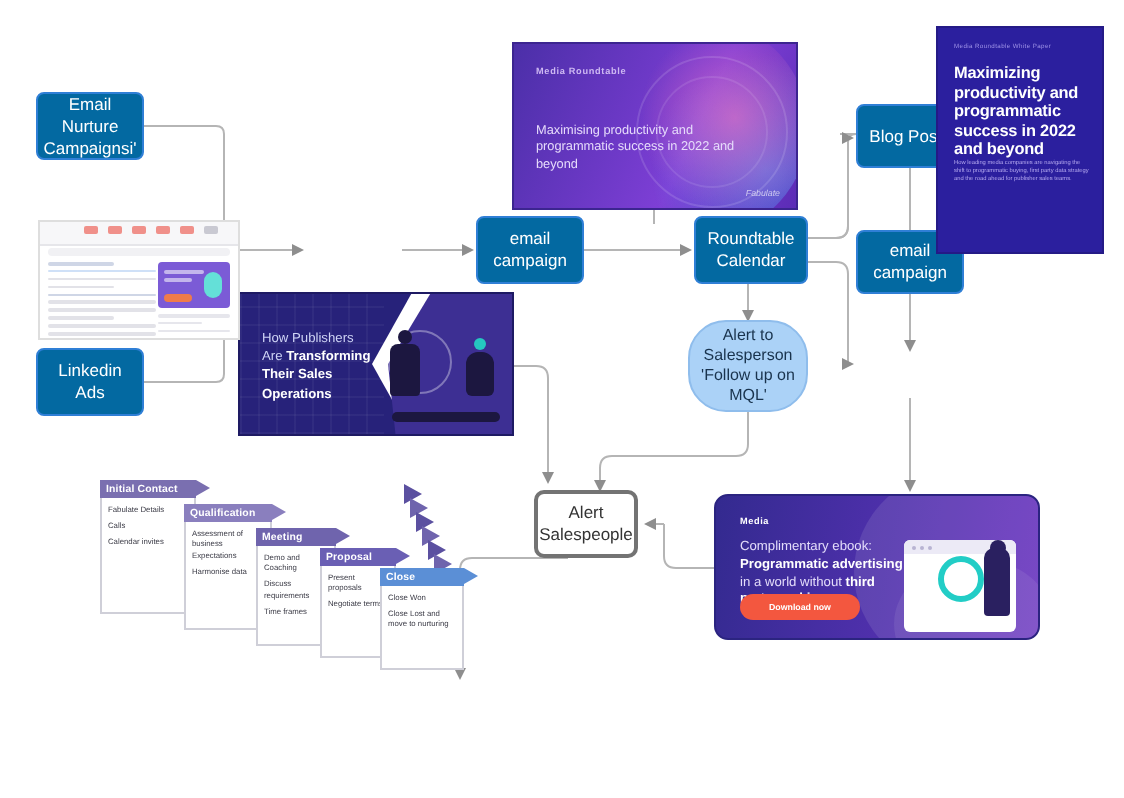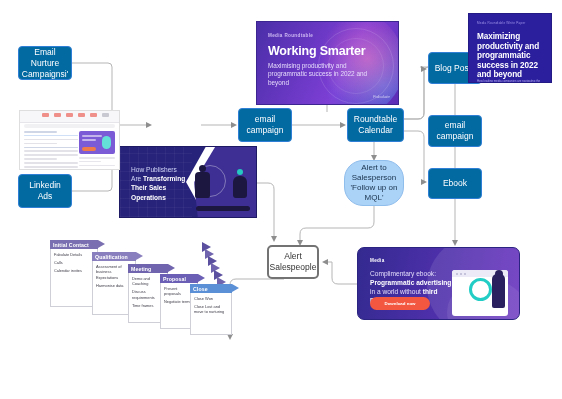--- a/index.html
+++ b/index.html
@@ -56,21 +56,21 @@
      letter-spacing:.35px;font-weight:700;}
   #card-webinar .h1{position:absolute;left:11px;top:22px;color:#ffffff;font-size:12.5px;
      font-weight:700;letter-spacing:-.2px;}
   #card-webinar .sub{position:absolute;left:11px;top:40px;width:104px;color:#e6dbfb;
      font-size:6.4px;line-height:8.4px;}
   #card-webinar .logo{position:absolute;right:8px;bottom:5px;color:rgba(255,255,255,.65);
      font-size:4.4px;font-style:italic;}
 
   
   #card-poster{
-    left:468px;top:13px;width:84px;height:70px;
+    left:468px;top:13px;width:84px;height:114px;
     background:#2b1f9e;border:1px solid #241a86;
   }
   #card-poster .ptop{position:absolute;left:8px;top:7px;color:#9f93e8;font-size:3.1px;
      line-height:4.2px;letter-spacing:.2px;}
   #card-poster .ph{position:absolute;left:8px;top:18px;width:70px;color:#ffffff;
      font-size:8.2px;line-height:9.6px;font-weight:700;letter-spacing:-.1px;}
   #card-poster .pbody{position:absolute;left:8px;top:66px;width:68px;color:#b6aaf0;
      font-size:2.9px;line-height:3.9px;}
 
   
@@ -243,32 +243,30 @@
 
 
   <div class="node blue" id="n-emailcamp1" style="left:238px;top:108px;width:54px;height:34px;">email campaign</div>
 
   <div class="node blue" id="n-roundtable" style="left:347px;top:108px;width:57px;height:34px;">Roundtable Calendar</div>
 
   <div class="node blue" id="n-blogposts" style="left:428px;top:52px;width:54px;height:32px;">Blog Posts</div>
 
   <div class="node blue" id="n-emailcamp2" style="left:428px;top:115px;width:54px;height:32px;">email campaign</div>
 
-  <div class="node blue" id="n-ebook" style="left:428px;top:168px;width:54px;height:31px;">Ebook</div>
 
   <div class="node lightblue" id="n-alert-sp" style="left:344px;top:160px;width:60px;height:46px;border-radius:19px;">Alert to Salesperson 'Follow up on MQL'</div>
 
   <div class="node whitebox" id="n-alert-people" style="left:267px;top:245px;width:52px;height:34px;">Alert Salespeople</div>
 
 
   <div class="card" id="card-webinar">
     <div class="deco"></div>
     <div class="rings"></div>
     <div class="kicker">Media Roundtable</div>
-    <div class="h1">Working Smarter</div>
     <div class="sub">Maximising productivity and programmatic success in 2022 and beyond</div>
     <div class="logo">Fabulate</div>
   </div>
 
   <div class="card" id="card-poster">
     <div class="ptop">Media Roundtable
 White Paper</div>
     <div class="ph">Maximizing productivity and programmatic success in 2022 and beyond</div>
     <div class="pbody">How leading media companies are navigating the shift to programmatic buying, first party data strategy and the road ahead for publisher sales teams.</div>
   </div>

